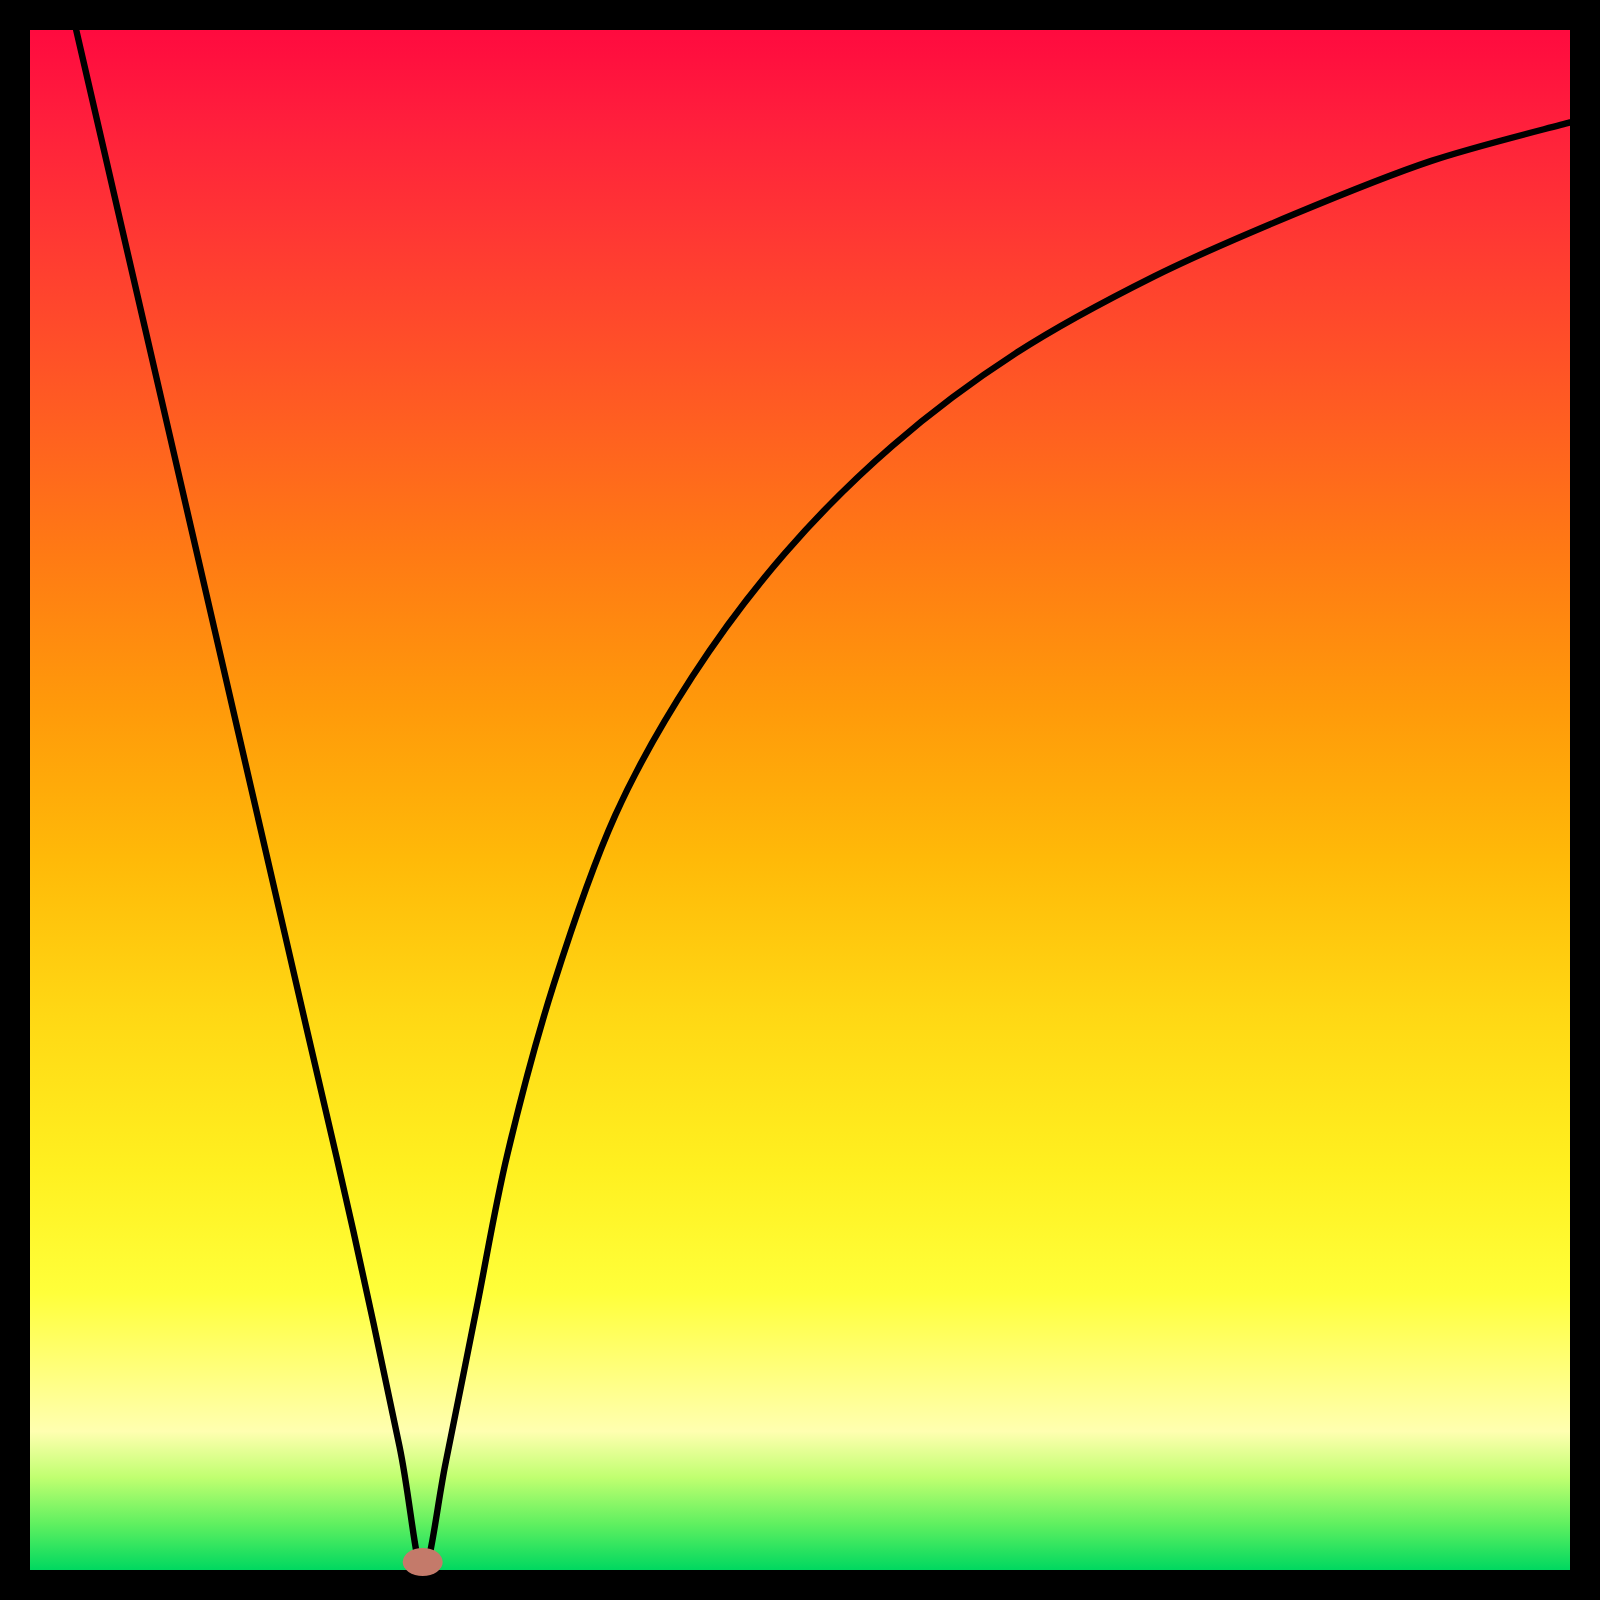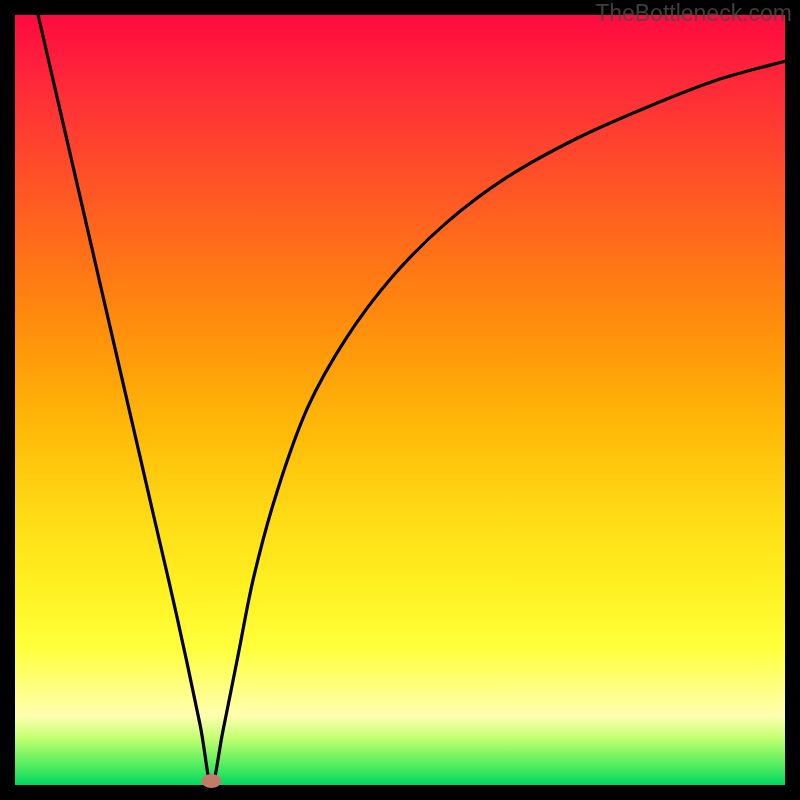--- a/index.html
+++ b/index.html
@@ -65,14 +65,13 @@
 </head>
 <body>
 
 <div class="frame">
   <div class="plot">
     <svg class="curve" viewBox="0 0 770 770" preserveAspectRatio="none">
       <path fill="none" stroke="#000000" stroke-width="3.2" stroke-linecap="round" stroke-linejoin="round" d="M 23.10 0.00 C 26.80 16.02, 38.81 68.07, 46.20 100.10 C 53.59 132.13, 61.91 168.17, 69.30 200.20 C 76.69 232.23, 85.01 268.27, 92.40 300.30 C 99.79 332.33, 108.11 368.37, 115.50 400.40 C 122.89 432.43, 131.21 468.47, 138.60 500.50 C 145.99 532.53, 154.31 567.34, 161.70 600.60 C 169.09 633.86, 179.26 681.30, 184.80 708.40 C 190.34 735.50, 192.65 768.77, 196.35 770.00 C 200.05 771.23, 203.59 737.04, 207.90 716.10 C 212.21 695.16, 218.37 663.74, 223.30 639.10 C 228.23 614.46, 232.54 587.97, 238.70 562.10 C 244.86 536.23, 253.18 504.50, 261.80 477.40 C 270.42 450.30, 281.51 417.34, 292.60 392.70 C 303.69 368.06, 317.55 344.34, 331.10 323.40 C 344.65 302.46, 361.28 280.28, 377.30 261.80 C 393.32 243.32, 412.72 223.92, 431.20 207.90 C 449.68 191.88, 471.86 175.25, 492.80 161.70 C 513.74 148.15, 539.92 134.29, 562.10 123.20 C 584.28 112.11, 609.22 101.64, 631.40 92.40 C 653.58 83.16, 678.52 72.84, 700.70 65.45 C 722.88 58.06, 758.91 49.28, 770.00 46.20" id="curvePath"></path>
       <ellipse fill="#c47a6a" stroke="none" cx="196.35" cy="766.00" rx="10" ry="7" id="minDot"></ellipse>
     </svg>
   </div>
-  <div class="watermark">TheBottleneck.com</div>
 </div>
 
 </body></html>

